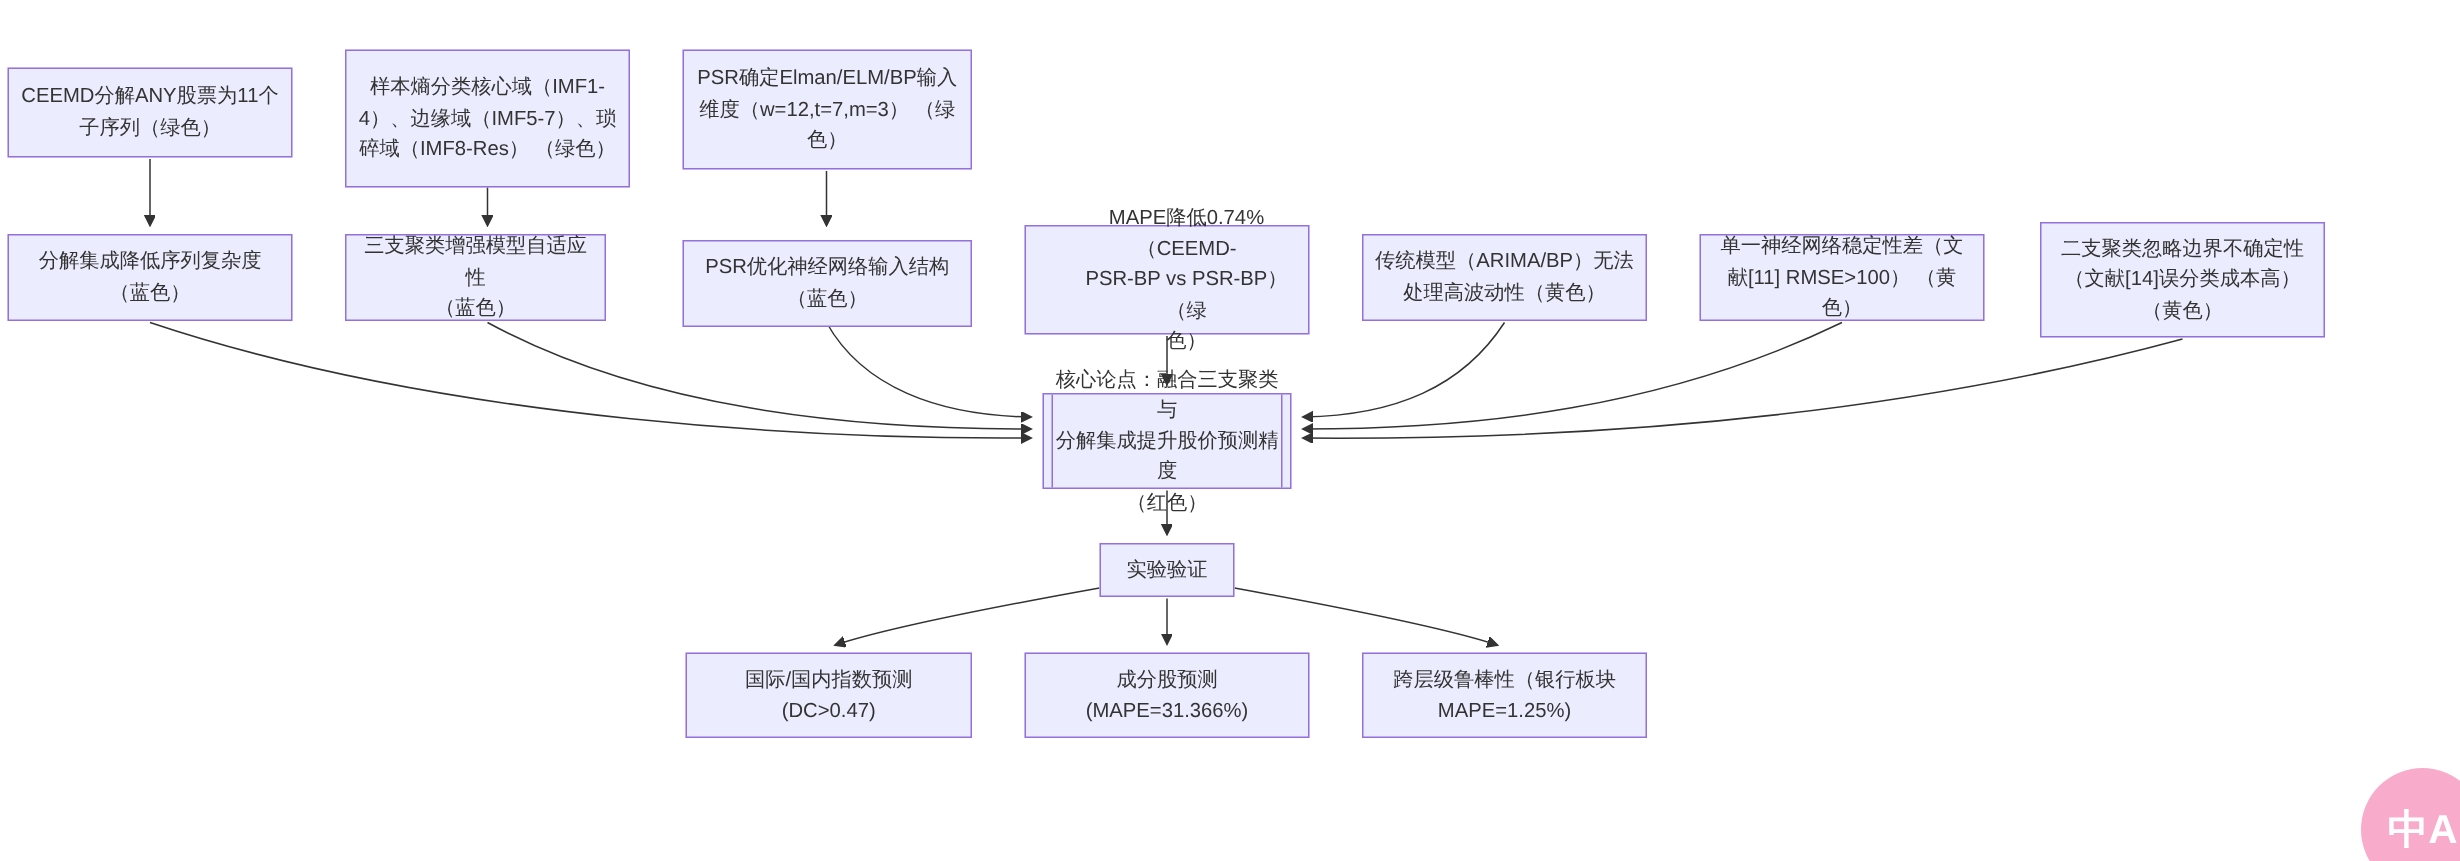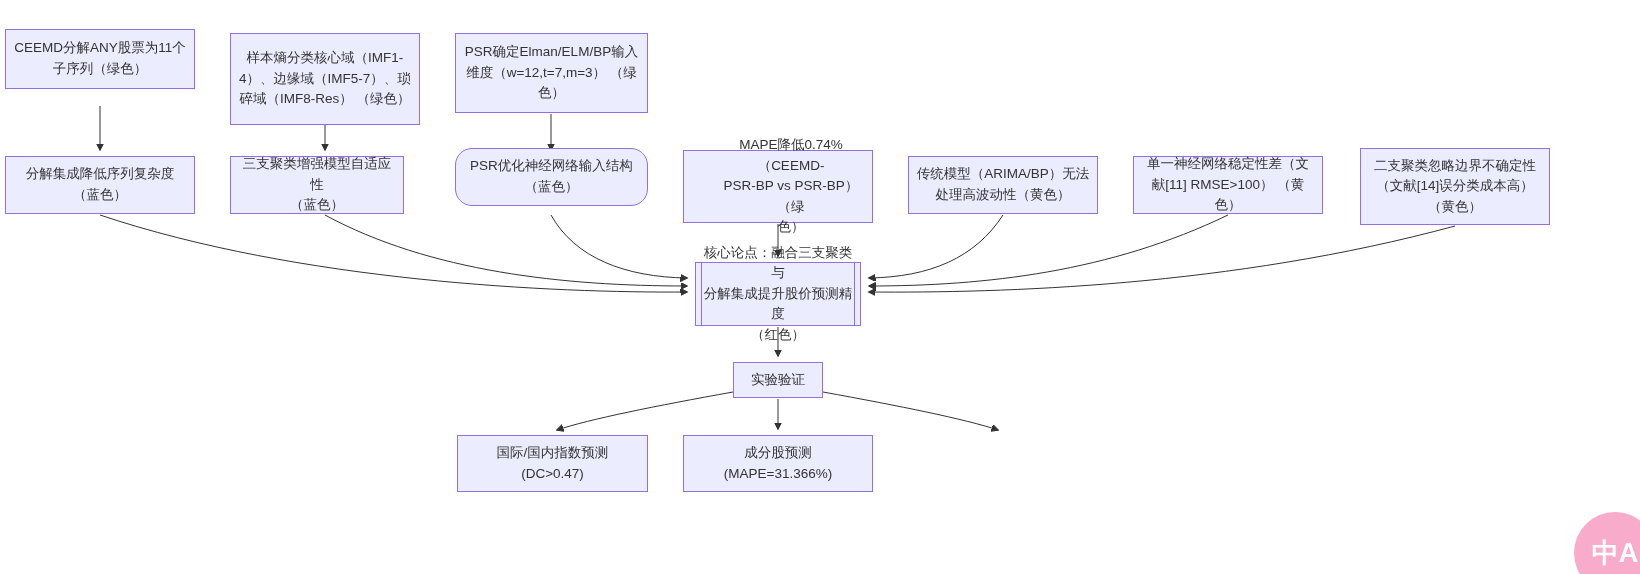--- a/index.html
+++ b/index.html
@@ -31,27 +31,27 @@
     white-space:pre-line;
     padding:4px 6px;
   }
   .subroutine::before,.subroutine::after{
     content:"";position:absolute;top:0;bottom:0;width:1px;background:var(--node-border);
   }
   .subroutine::before{left:5px;}
   .subroutine::after{right:5px;}
 
   
-  .n-ceemd      {left:5px;   top:29px;  width:190px;height:60px;}
+  .n-ceemd      {left:5px;   top:45px;  width:190px;height:60px;}
   .n-entropy    {left:230px; top:33px;  width:190px;height:92px;}
   .n-psrdim     {left:455px; top:33px;  width:193px;height:80px;}
   
   .n-decomp     {left:5px;   top:156px; width:190px;height:58px;}
   .n-threeway   {left:230px; top:156px; width:174px;height:58px;}
-  .n-psropt     {left:455px; top:148px; width:193px;height:58px;border-radius:17px;}
+  .n-psropt     {left:455px; top:160px; width:193px;height:58px;}
   .n-mape       {left:683px; top:150px; width:190px;height:73px;padding-left:32px;}
   .n-traditional{left:908px; top:156px; width:190px;height:58px;}
   .n-singlenn   {left:1133px;top:156px; width:190px;height:58px;}
   .n-twoway     {left:1360px;top:148px; width:190px;height:77px;}
   
   .n-core       {left:695px; top:262px; width:166px;height:64px;}
   .n-exp        {left:733px; top:362px; width:90px; height:36px;text-align:center;}
   
   .n-index      {left:457px; top:435px; width:191px;height:57px;}
   .n-constituent{left:683px; top:435px; width:190px;height:57px;}
@@ -125,15 +125,17 @@
 
   <div class="node subroutine n-core">核心论点：融合三支聚类与
 分解集成提升股价预测精度
 （红色）</div>
   <div class="node n-exp">实验验证</div>
 
   <div class="node n-index">国际/国内指数预测
 (DC&gt;0.47)</div>
   <div class="node n-constituent">成分股预测
 (MAPE=31.366%)</div>
+  <div class="node n-robust">跨层级鲁棒性（银行板块
+MAPE=1.25%)</div>
 
   <div class="translate-badge">中A</div>
 </div>
 
 </body></html>

